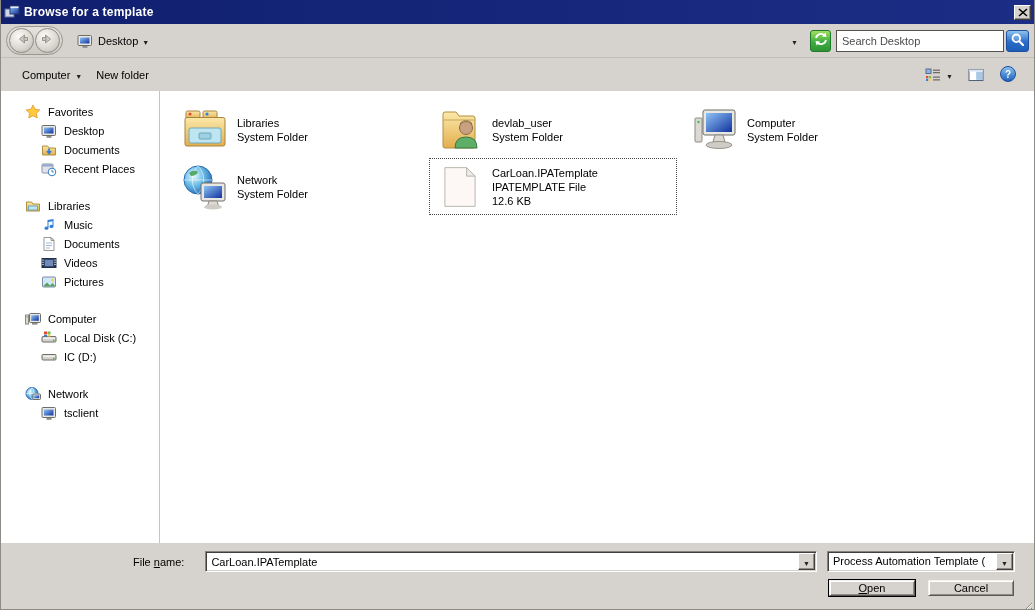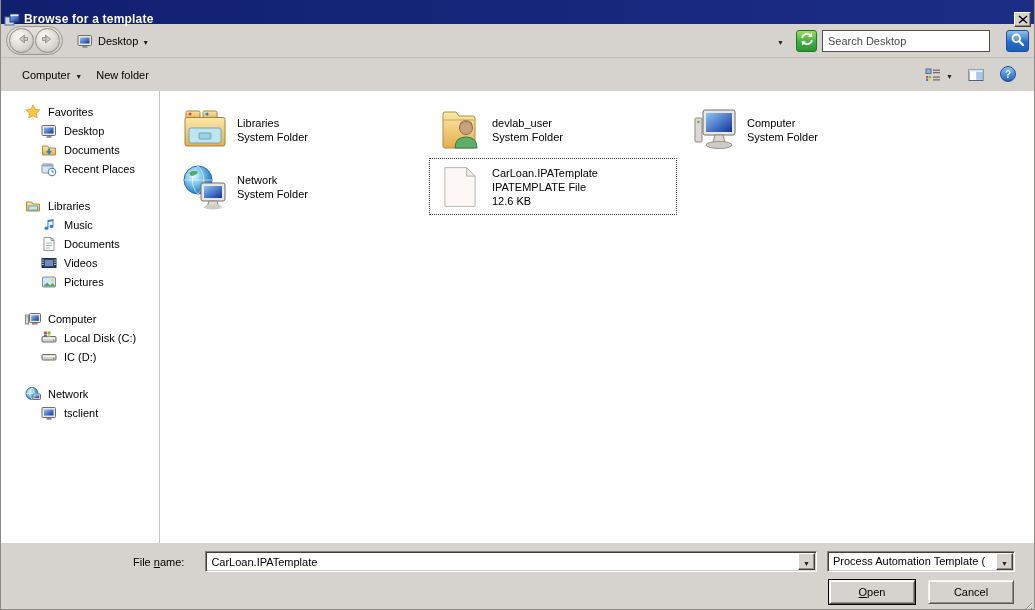--- a/index.html
+++ b/index.html
@@ -2,39 +2,39 @@
 <html><head>
 <meta charset="utf-8">
 <style>
   * { margin:0; padding:0; box-sizing:border-box; }
   html,body { background:#fff; }
   body { font-family:"Liberation Sans","DejaVu Sans",sans-serif; font-size:11px; color:#000; }
   .win { position:relative; width:1035px; height:610px; background:#d6d3ce; overflow:hidden;
          border-left:1px solid #8e8b86; border-right:1px solid #8e8b86; border-bottom:1px solid #8e8b86; }
 
   
-  .titlebar { height:18px; background:linear-gradient(to right,#101f6e,#1c2d86); display:flex; padding:12px 3px; }
+  .titlebar { height:18px; background:linear-gradient(to right,#101f6e,#1c2d86); display:flex; align-items:center; padding:12px 3px; }
   .titlebar .app-ico { width:16px; height:16px; margin-right:4px; flex:0 0 auto; }
   .titlebar .title { color:#fff; font-weight:bold; font-size:12px; letter-spacing:.2px; flex:1; white-space:nowrap; }
   .close-btn { width:17px; height:15px; background:#d6d3ce; border:1px solid; border-color:#fff #403f3c #403f3c #fff;
                box-shadow:inset -1px -1px 0 #8e8b86; display:flex; align-items:center; justify-content:center; cursor:default; }
 
   
   .navbar { height:34px; display:flex; align-items:center; padding:0 5px; background:#d6d3ce; border-bottom:1px solid #c2bfb8; }
   .nav-pill { display:flex; align-items:center; gap:1px; background:linear-gradient(#e6e3dc,#ccc9c2); border:1px solid #9a978f; border-radius:15px; padding:1px 2px; }
   .nav-circle { width:25px; height:25px; border-radius:50%; border:1px solid #8e8b86;
                 background:radial-gradient(circle at 38% 32%, #fbfaf7, #dcd9d2 55%, #b7b4ac); display:flex; align-items:center; justify-content:center; }
   .addressbar { flex:1; display:flex; align-items:center; height:26px; margin:0 4px 0 10px; padding:0 4px; position:relative; }
   .addressbar .crumb-label { margin:0 4px 0 5px; }
   .caret { display:inline-block; }
   .caret::after { content:"▼"; font-size:7px; color:#222; line-height:1; }
   .addr-caret-end { margin-left:auto; padding-right:4px; }
   .refresh-btn { width:21px; height:22px; border:1px solid #1f7a2a; border-radius:3px;
                  background:linear-gradient(#9ede5e,#3fae43 55%,#2e9434); display:flex; align-items:center; justify-content:center; margin-right:5px; }
-  .searchbox { display:flex; align-items:center; gap:16px; }
+  .searchbox { display:flex; align-items:center; gap:2px; }
   .searchbox input { width:168px; height:22px; border:1px solid #55534f; background:#fff; font:inherit; padding:2px 5px; }
   .searchbox input::placeholder { color:#4a4a4a; opacity:1; }
   .search-btn { width:23px; height:22px; border:1px solid #1d4f9e; border-radius:3px;
                 background:linear-gradient(#8cc3ee,#2a6bc8 55%,#1b5eb8); display:flex; align-items:center; justify-content:center; }
 
   
   .toolbar { height:33px; display:flex; align-items:center; padding:0 14px; background:#d6d3ce; }
   .tb-btn { display:flex; align-items:center; gap:5px; background:transparent; border:1px solid transparent; font:inherit; padding:4px 6px; cursor:default; }
   .tb-btn + .tb-btn { }
   .tb-right { margin-left:auto; display:flex; align-items:center; gap:9px; }
@@ -62,21 +62,21 @@
   .u { text-decoration:underline; }
   .combo { position:relative; height:21px; background:#fff; border:1px solid; border-color:#848279 #fff #fff #848279;
            box-shadow:inset 1px 1px 0 #403f3c, inset -1px -1px 0 #d6d3ce; }
   .combo-name { flex:1; }
   .combo-name input { position:absolute; inset:2px 20px 2px 2px; width:calc(100% - 22px); border:none; outline:none; font:inherit; padding:0 3px; }
   .combo-type { width:188px; margin-left:10px; flex:0 0 auto; }
   .combo-type .combo-text { position:absolute; inset:3px 20px 0 5px; white-space:nowrap; overflow:hidden; }
   .combo-arrow { position:absolute; top:1px; right:1px; bottom:1px; width:17px; background:#d6d3ce; border:1px solid;
                  border-color:#fff #403f3c #403f3c #fff; box-shadow:inset -1px -1px 0 #8e8b86; display:flex; align-items:center; justify-content:center; }
   .f-row2 { display:flex; justify-content:flex-end; gap:13px; margin:8px 20px 0 0; }
-  .btn { width:86px; height:24px; background:#d6d3ce; font:inherit; border:1px solid; border-color:#f2f1ee #5a5854 #5a5854 #f2f1ee;
+  .btn { width:86px; height:16px; background:#d6d3ce; font:inherit; border:1px solid; border-color:#f2f1ee #5a5854 #5a5854 #f2f1ee;
          box-shadow:inset 1px 1px 0 #fff, inset -1px -1px 0 #8e8b86; cursor:default; }
   .btn.default { outline:1px solid #000; }
   .grip { position:absolute; right:2px; bottom:2px; width:13px; height:13px;
           background:repeating-linear-gradient(135deg,#d6d3ce 0 2px,#8e8b86 2px 3px,#fbfaf7 3px 4px);
           clip-path:polygon(100% 0,100% 100%,0 100%); }
 </style>
 </head>
 <body>
 
 <svg width="0" height="0" style="position:absolute">

